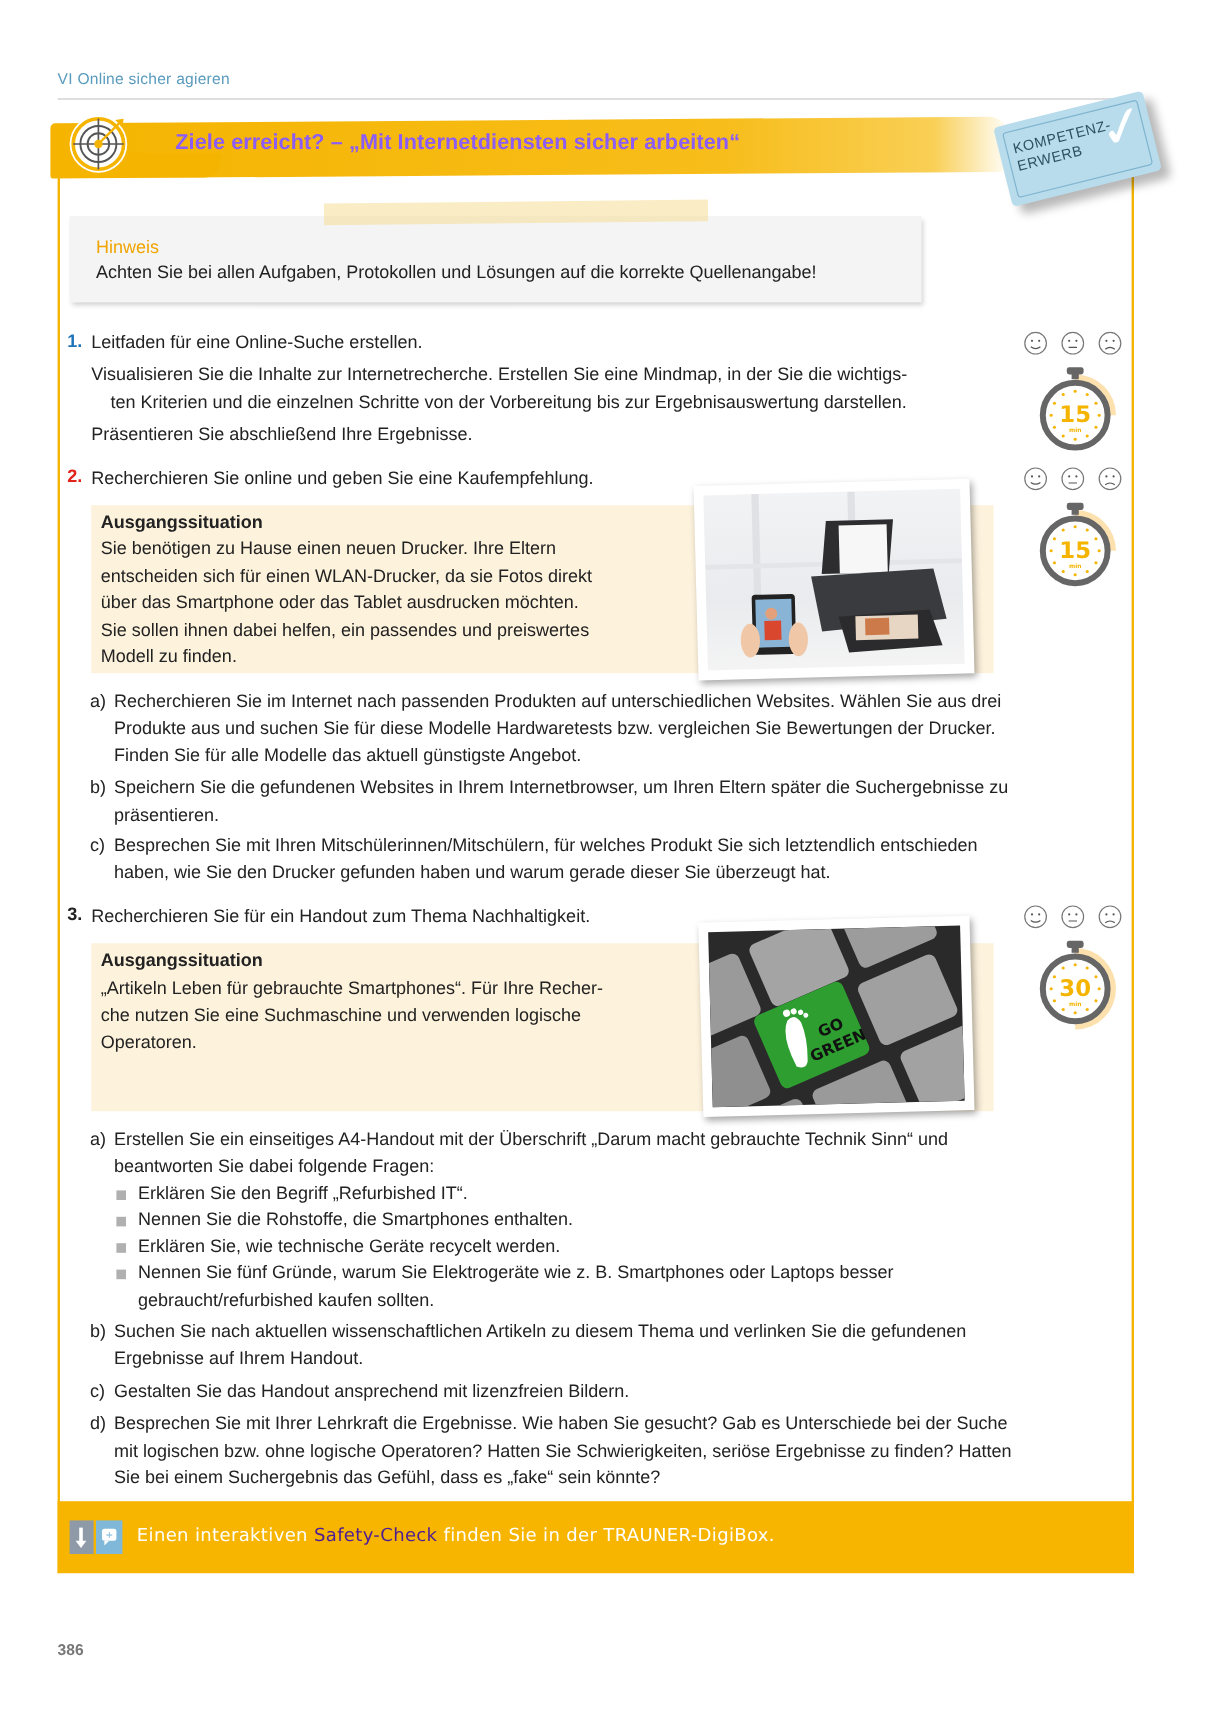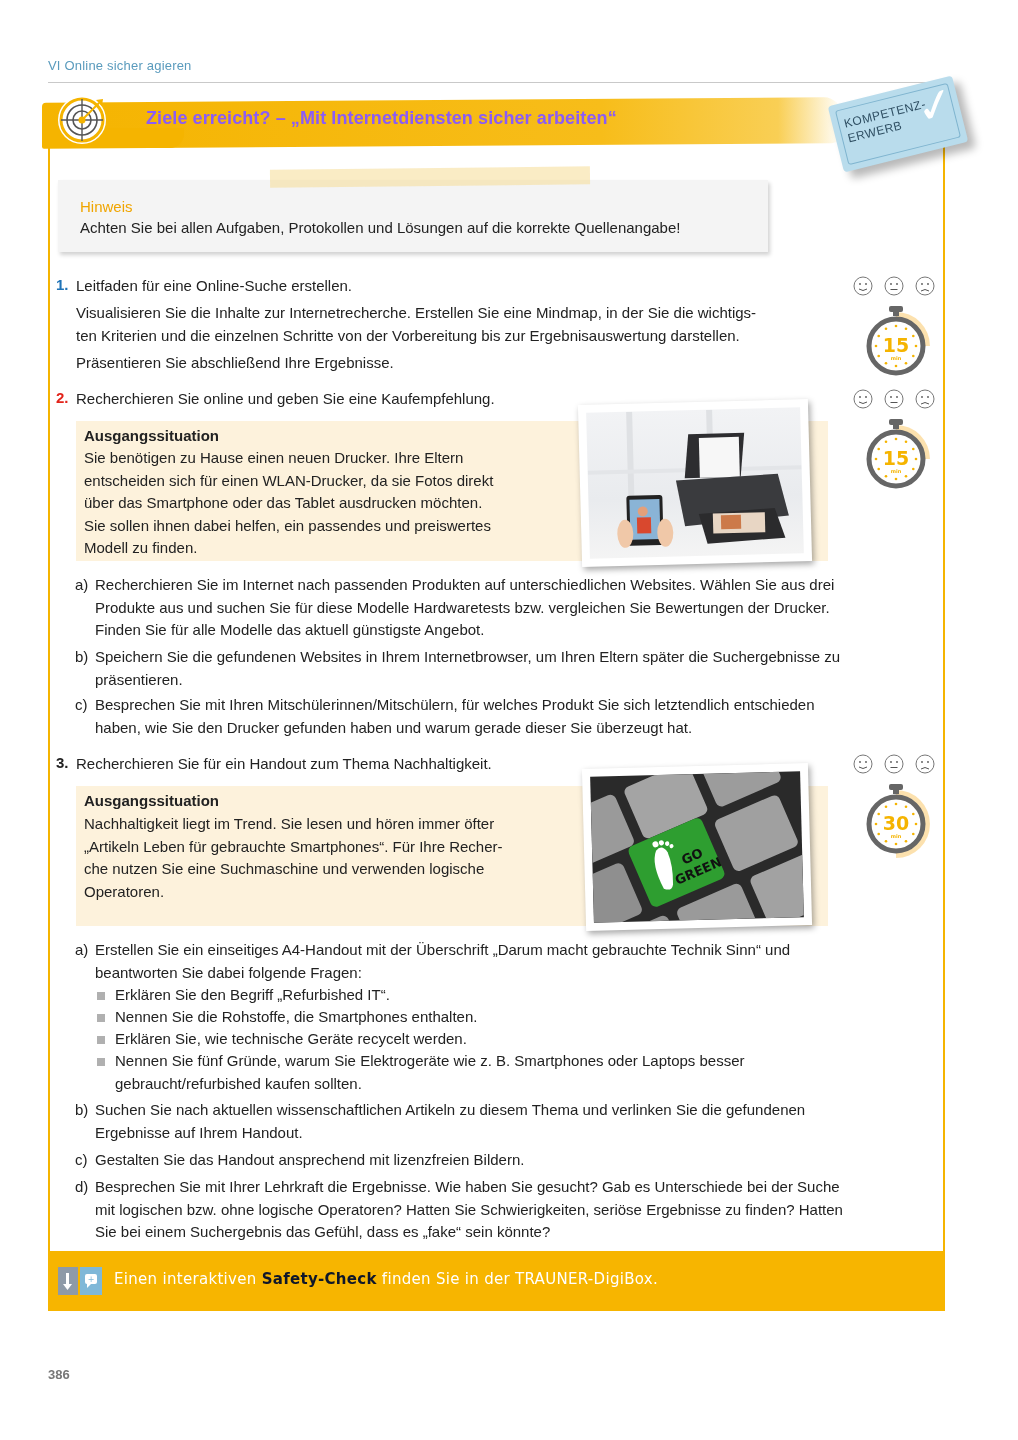--- a/index.html
+++ b/index.html
@@ -45,21 +45,21 @@
   .photo { position: absolute; background: #fff; padding: 8px; box-shadow: 2px 3px 6px rgba(0,0,0,0.35); }
   .photo-inner { position: relative; width: 100%; height: 100%; overflow: hidden; }
 
   .faces { position: absolute; width: 90px; height: 22px; }
   .face { position: absolute; top: 0; width: 20px; height: 20px; }
   .timer { position: absolute; width: 80px; height: 80px; }
 
   .digibox { position: absolute; left: 48px; top: 1251px; width: 897px; height: 60px; background: #f7b500; }
   .digibox-icon { position: absolute; left: 8px; top: 14px; width: 48px; height: 32px; }
   .digibox-text { position: absolute; left: 66px; top: 19px; font-size: 15px; color: #ffffff; font-family: "DejaVu Sans", sans-serif; letter-spacing: 0.3px; }
-  .digibox-text .hl { color: #0f172a; font-weight: bold; }
+  .digibox-text .hl { color: #4c1d95; font-weight: normal; }
 
   .page-no { position: absolute; left: 48px; top: 1367px; font-size: 13px; font-weight: bold; color: #777; }
 </style>
 </head>
 <body>
 
 <div class="running-head">VI  Online sicher agieren</div>
 <div class="head-rule"></div>
 
 <div class="frame"></div>
@@ -89,21 +89,21 @@
 </div>
 
 <div class="hint-box"></div>
 <div class="hint-tape"></div>
 <div class="hint-title">Hinweis</div>
 <div class="hint-body">Achten Sie bei allen Aufgaben, Protokollen und Lösungen auf die korrekte Quellenangabe!</div>
 
 <div class="task-num blue" style="left:56px; top:276px;">1.</div>
 <div class="txt" style="left:76px; top:274px;">Leitfaden für eine Online-Suche erstellen.</div>
 <div class="txt" style="left:76px; top:301px;">Visualisieren Sie die Inhalte zur Internetrecherche. Erstellen Sie eine Mindmap, in der Sie die wichtigs-</div>
-<div class="txt" style="left:76px; top:324px;">ten Kriterien und die einzelnen Schritte von der Vorbereitung bis zur Ergebnisauswertung darstellen.</div>
+<div class="txt" style="left:92px; top:324px;">ten Kriterien und die einzelnen Schritte von der Vorbereitung bis zur Ergebnisauswertung darstellen.</div>
 <div class="txt" style="left:76px; top:351px;">Präsentieren Sie abschließend Ihre Ergebnisse.</div>
 
 <div class="task-num red" style="left:56px; top:389px;">2.</div>
 <div class="txt" style="left:76px; top:387px;">Recherchieren Sie online und geben Sie eine Kaufempfehlung.</div>
 <div class="sit-box" style="left:76px; top:421px; width:752px; height:140px;"></div>
 <div class="sit-title" style="left:84px; top:427px;">Ausgangssituation</div>
 <div class="sit-body" style="left:84px; top:447px;">
   <div>Sie benötigen zu Hause einen neuen Drucker. Ihre Eltern</div>
   <div>entscheiden sich für einen WLAN-Drucker, da sie Fotos direkt</div>
   <div>über das Smartphone oder das Tablet ausdrucken möchten.</div>
@@ -144,21 +144,20 @@
 <div class="sub" style="top:694px;">
   <span class="lbl">c)</span>
   <span class="body">Besprechen Sie mit Ihren Mitschülerinnen/Mitschülern, für welches Produkt Sie sich letztendlich entschieden haben, wie Sie den Drucker gefunden haben und warum gerade dieser Sie überzeugt hat.</span>
 </div>
 
 <div class="task-num black" style="left:56px; top:754px;">3.</div>
 <div class="txt" style="left:76px; top:752px;">Recherchieren Sie für ein Handout zum Thema Nachhaltigkeit.</div>
 <div class="sit-box" style="left:76px; top:786px; width:752px; height:140px;"></div>
 <div class="sit-title" style="left:84px; top:792px;">Ausgangssituation</div>
 <div class="sit-body" style="left:84px; top:813px;">
-  <div>Nachhaltigkeit liegt im Trend. Sie lesen und hören immer öfter</div>
   <div>„Artikeln Leben für gebrauchte Smartphones“. Für Ihre Recher-</div>
   <div>che nutzen Sie eine Suchmaschine und verwenden logische</div>
   <div>Operatoren.</div>
 </div>
 
 <div class="photo" style="left:584px; top:766px; width:226px; height:162px; transform: rotate(-1.5deg);">
   <div class="photo-inner" style="background:#2a2a2a;">
     <svg width="210" height="146" viewBox="0 0 210 146">
       <g transform="rotate(-22 105 73)">
         <rect x="-20" y="-10" width="70" height="56" rx="6" fill="#9a9a9a"></rect>

